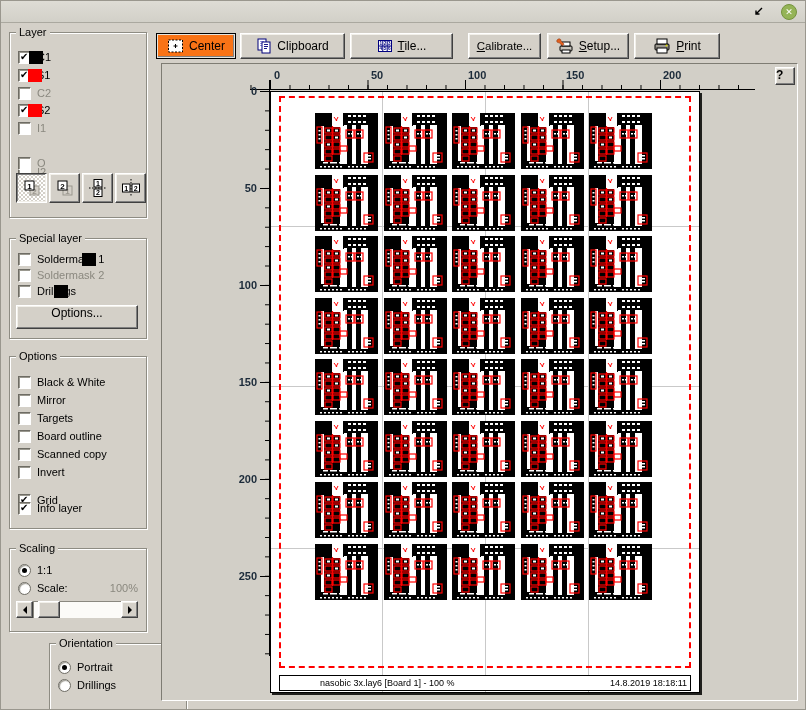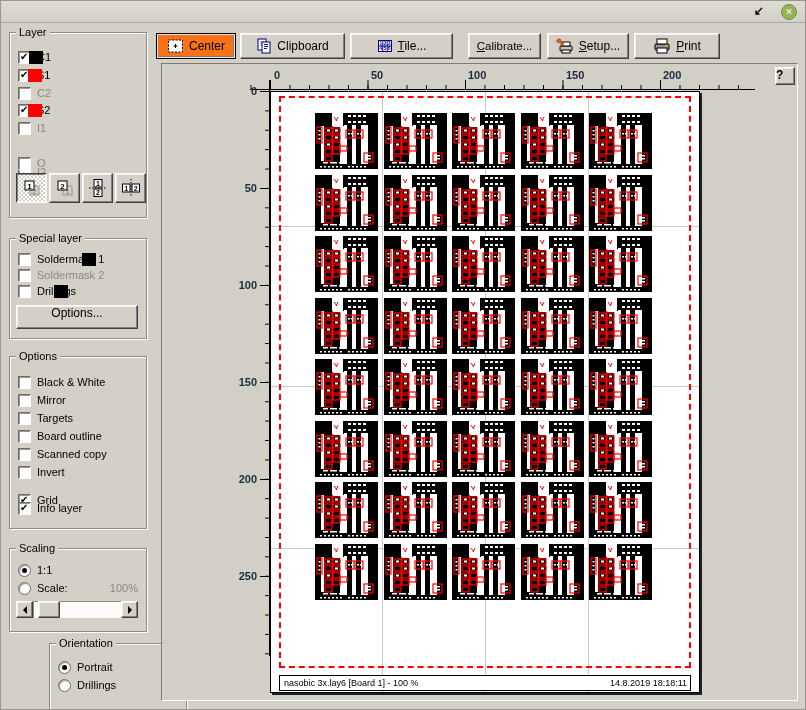--- a/index.html
+++ b/index.html
@@ -94,21 +94,21 @@
   .page { position:absolute; left:108px; top:27px; width:430px; height:602px; background:#fff;
     border:1px solid #000; box-shadow:2px 2px 0 #20201d; }
   .gridline-v { position:absolute; top:0; bottom:0; width:1px; background:#c9c9c9; }
   .gridline-h { position:absolute; left:0; right:0; height:1px; background:#c9c9c9; }
   .printable { position:absolute; left:8px; top:4px; width:412px; height:572px; border:2px dashed #ff0000; }
   .tiles { position:absolute; left:44px; top:21px; display:grid; grid-template-columns:repeat(5,63px);
     grid-auto-rows:56px; column-gap:5.6px; row-gap:5.5px; }
   .tile { width:63px; height:56px; display:block; }
   .infoline { position:absolute; left:8px; top:583px; width:412px; height:16px; background:#fff; border:1px solid #000;
     font-size:9px; display:flex; align-items:center; }
-  .infoline .il-left { padding-left:4px; }
+  .infoline .il-left { padding-left:4px;margin-left:36px; }
   .infoline .il-right { margin-left:auto; padding-right:3px; }
 
   svg text { font-family:"Liberation Sans",sans-serif; }
 </style>
 </head>
 <body>
 
 <svg width="0" height="0" style="position:absolute">
   <symbol id="pcbtile" viewBox="0 0 63 56">
     <rect width="63" height="56" fill="#000"></rect>

